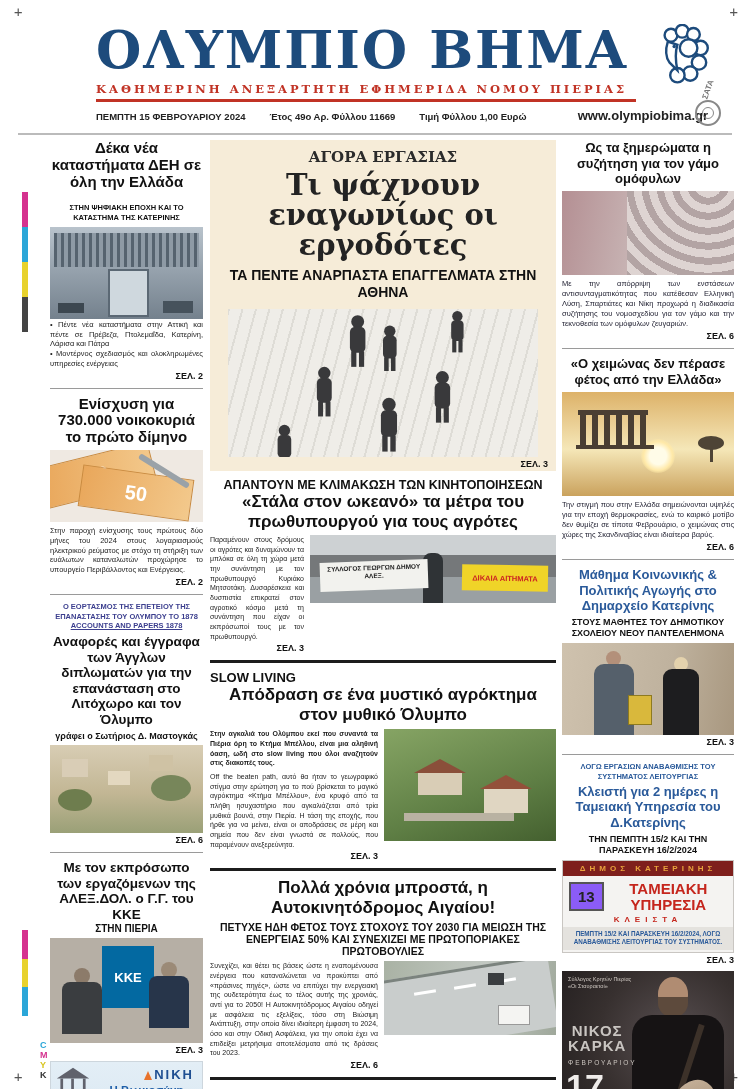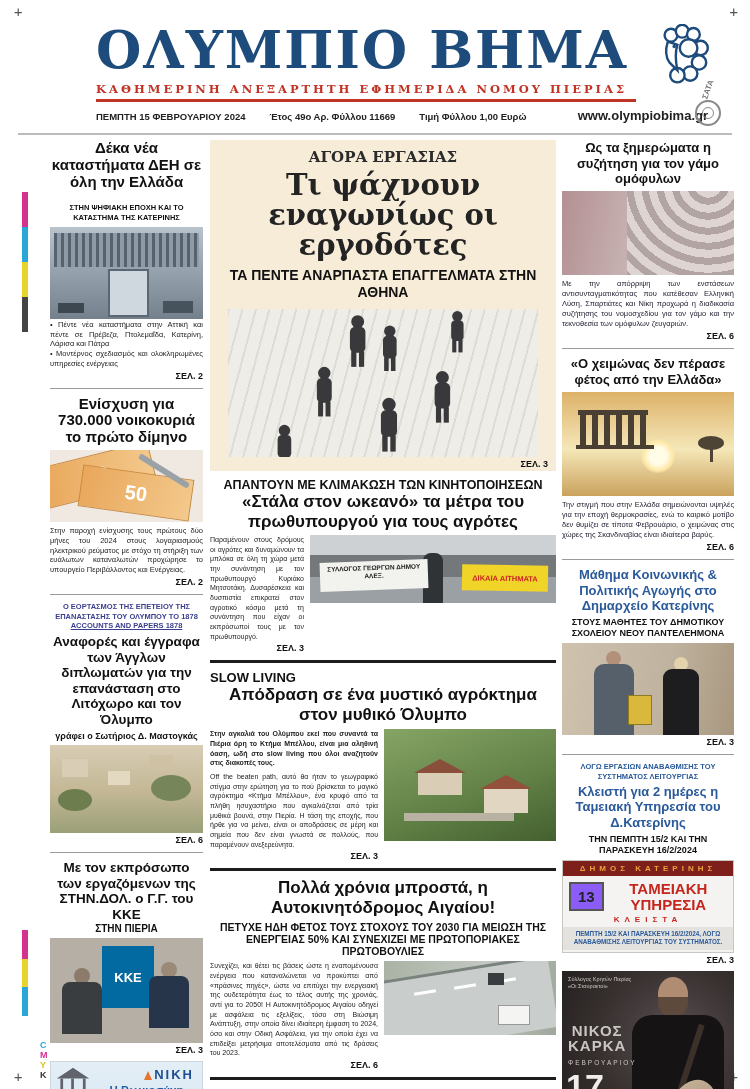--- a/index.html
+++ b/index.html
@@ -239,21 +239,21 @@
         <div class="blob" style="right:12px;top:30px;width:40px;height:26px;background:#77865a;"></div>
         <div class="house" style="left:12px;top:14px;width:26px;height:18px;"></div>
         <div class="house" style="left:58px;top:26px;width:22px;height:14px;background:#e3d8c0;"></div>
         <div class="house" style="right:30px;top:10px;width:24px;height:16px;background:#cfc2a4;"></div>
       </div>
       <div class="pg">ΣΕΛ. 6</div>
     </div>
     <div class="div"></div>
 
     <div>
-      <div class="h-k t14">Με τον εκπρόσωπο των εργαζόμενων της ΣΤΗΝ.ΔΟΛ. ο Γ.Γ. του ΚΚΕ</div>
+      <div class="h-k t14">Με τον εκπρόσωπο των εργαζόμενων της ΑΛΕΞ.ΔΟΛ. ο Γ.Γ. του ΚΚΕ</div>
       <div class="h-k" style="font-size:10px;margin-top:1px;">ΣΤΗΝ ΠΙΕΡΙΑ</div>
       <div class="ph ph-kke">
         <div class="poster">ΚΚΕ</div>
         <div class="fig" style="left:12px;top:30px;">
           <div class="hd" style="background:#8c7b6a;"></div>
             <div class="bd" style="background:#3a3d40;"></div>
         </div>
         <div class="fig" style="right:14px;top:24px;">
           <div class="hd" style="background:#9b8a77;"></div>
             <div class="bd" style="background:#27354a;"></div>

